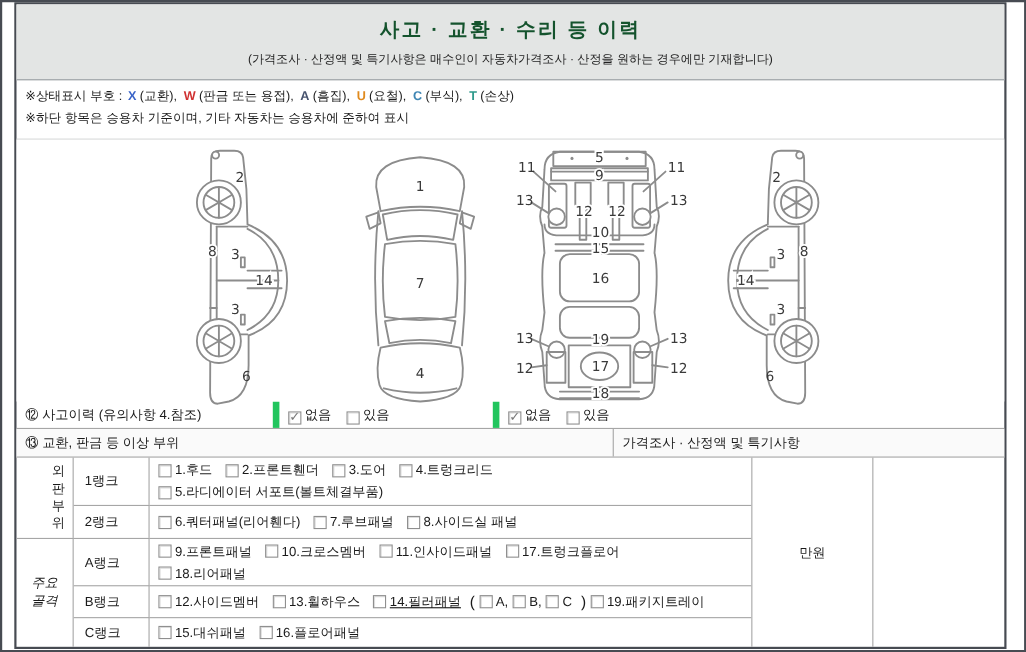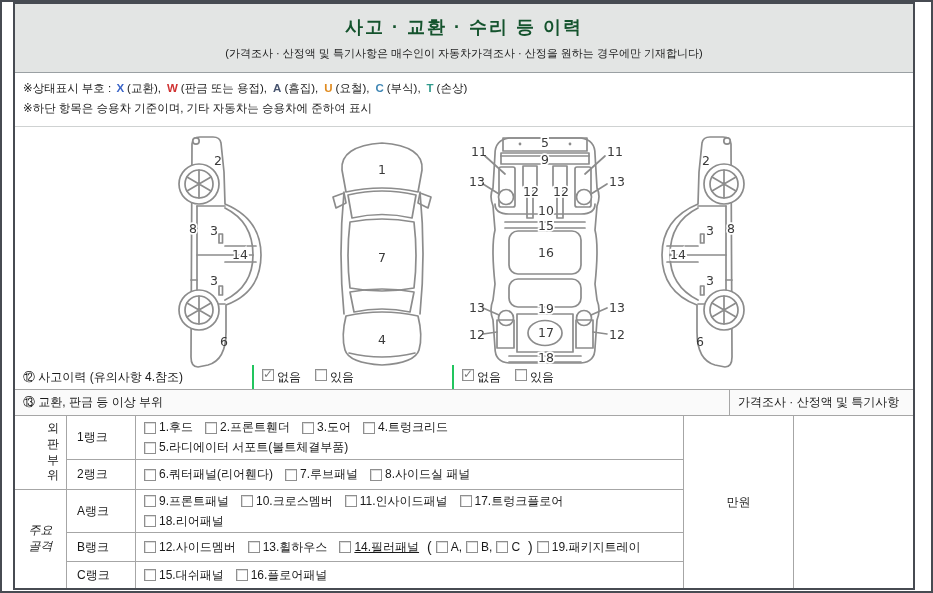--- a/index.html
+++ b/index.html
@@ -24,31 +24,31 @@
   .legend .desc{margin-right:4px;}
   
   .diagram-band{flex:1;position:relative;background:#fff;}
   .diagram-band svg{position:absolute;top:7px;}
   svg .ln{stroke:#8c8c8c;stroke-width:1.7;fill:none;stroke-linejoin:round;stroke-linecap:round;}
   svg .fw{fill:#fff;}
   svg text{font-family:"DejaVu Sans",sans-serif;font-size:12.5px;fill:#3a3a3a;}
   svg text.halo{paint-order:stroke;stroke:#fff;stroke-width:3.5px;}
   
   .row12{height:25px;display:flex;border-bottom:1px solid #a6a6a6;font-size:12px;}
-  .row12 .cell{display:flex;align-items:center;padding-left:8px;border-right:2px solid #22c55e;}
+  .row12 .cell{display:flex;align-items:center;padding-left:8px;border-right:6px solid #22c55e;}
   .c1{width:239px;} .c2{width:200px;} .c3{width:230px;} .c4{flex:1;border-right:none!important;}
   .row13{height:26px;display:flex;font-size:12px;border-bottom:1px solid #a6a6a6;background:#fafafa;}
   .row13 .cell{display:flex;align-items:center;padding-left:8px;}
-  .r13l{width:715px;border-right:1px solid #a6a6a6;}
+  .r13l{width:543px;border-right:1px solid #a6a6a6;}
   .r13r{flex:1;}
   
   .cb{display:inline-block;width:12px;height:12px;background:#fff;border:1px solid #8f8f8f;
       box-shadow:inset 1px 1px 0 #dcdcdc;margin-right:3px;position:relative;flex:none;}
   .cb.checked::after{content:"✓";position:absolute;left:0px;top:-3px;font-size:12px;color:#7a7a7a;font-weight:bold;}
-  .cbgroup{display:inline-flex;align-items:flex-start;margin-right:14px;}
+  .cbgroup{display:inline-flex;align-items:flex-end;margin-right:14px;}
   
   .panel-area{height:172px;display:flex;font-size:12px;}
   .panel-left{width:669px;border-right:1px solid #a6a6a6;display:grid;
     grid-template-columns:52px 69px 1fr;grid-template-rows:43px 30px 43px 29px auto;}
   .gcell{grid-column:1;border-right:1px solid #a6a6a6;display:flex;flex-direction:column;
     align-items:center;justify-content:center;line-height:1.3;}
   .g1{grid-row:1/3;padding-left:32px;} .g2{grid-row:3/6;border-top:1px solid #a6a6a6;font-style:italic;}
   .rankcell{grid-column:2;border-right:1px solid #a6a6a6;display:flex;align-items:center;padding-left:10px;}
   .itemscell{grid-column:3;display:flex;flex-direction:column;justify-content:center;padding-left:8px;gap:3px;}
   .bt{border-top:1px solid #a6a6a6;}

